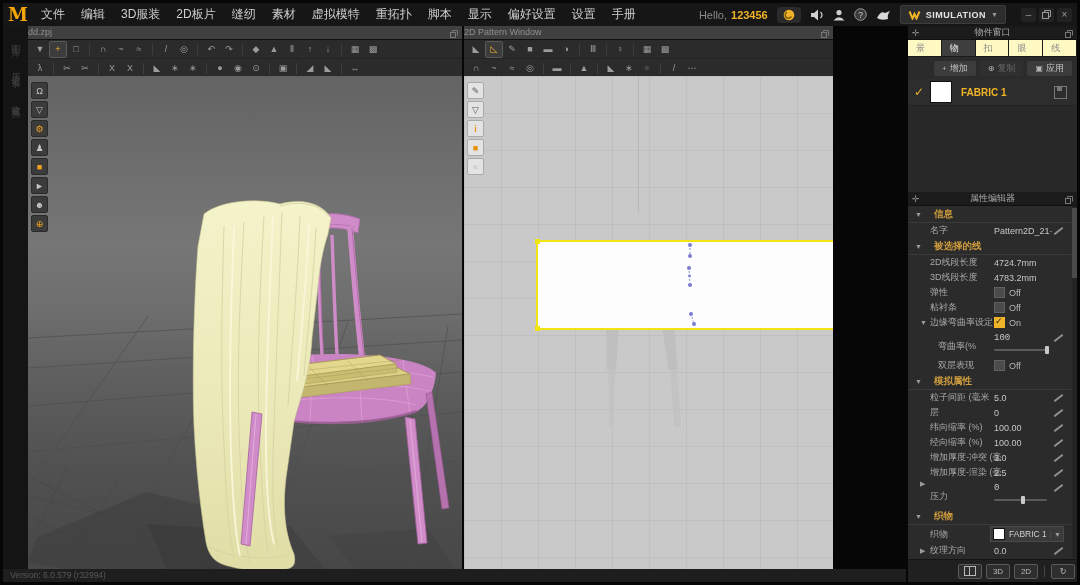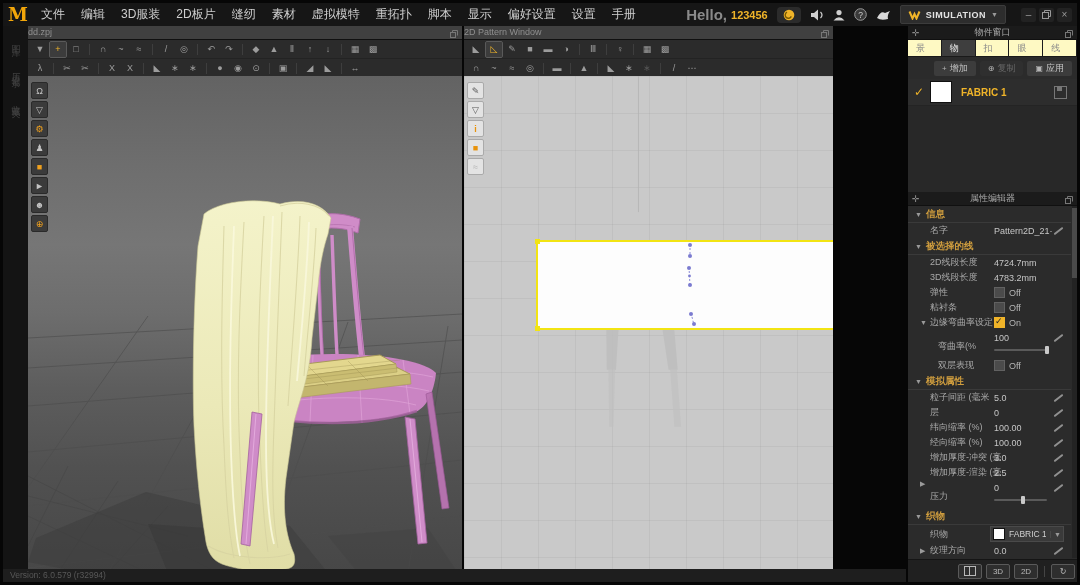--- a/index.html
+++ b/index.html
@@ -9,21 +9,21 @@
   .app{position:absolute;inset:0;background:#060606;}
 
   
   .menubar{position:absolute;top:3px;left:3px;right:3px;height:23px;background:#161616;
            display:flex;align-items:center;z-index:30;}
   .logo{width:30px;text-align:center;color:#f2a60a;font-size:18px;font-weight:bold;
         font-family:"DejaVu Serif",serif;line-height:23px;}
   .menus{display:flex;align-items:center;height:100%;}
   .menus .menu-item{color:#cfcfcf;font-size:12px;padding:0 8px;line-height:23px;cursor:default;}
   .mright{margin-left:auto;display:flex;align-items:center;gap:9px;padding-right:5px;}
-  .hello{color:#8a8a8a;font-size:15px;font-weight:bold;}
+  .hello{color:#8a8a8a;font-size:11px;}
   .uname{color:#f0b429;font-size:11px;font-weight:bold;margin-left:-5px;}
   .coin-btn{background:#2b2b2b;border-radius:4px;padding:2px 5px;display:flex;align-items:center;}
   .mini-ic{display:flex;align-items:center;}
   .sim-btn{background:#2d2d2d;border:1px solid #3c3c3c;border-radius:2px;height:17px;
            display:flex;align-items:center;gap:5px;padding:0 7px;}
   .sim-label{color:#e3e3e3;font-size:9px;font-weight:bold;letter-spacing:.5px;}
   .sim-arrow{color:#9a9a9a;font-size:7px;}
   .winctl{display:flex;align-items:center;gap:3px;margin-left:6px;}
   .wc{width:15px;height:14px;display:flex;align-items:center;justify-content:center;
       color:#9a9a9a;font-size:10px;background:#222;border-radius:2px;}
@@ -92,32 +92,32 @@
   .fcheck{color:#f0b429;font-size:12px;width:16px;}
   .swatch{width:20px;height:20px;background:#fff;border:1px solid #111;margin-right:9px;}
   .fname{color:#f0b429;font-size:10px;font-weight:bold;flex:1;}
   .save-ic{width:11px;height:11px;border:1px solid #777;position:relative;margin-right:4px;}
   .save-ic::after{content:"";position:absolute;left:2px;top:0;width:5px;height:4px;background:#777;}
   .ow-space{height:89px;background:#282828;}
 
   .pe-title-wrap{position:absolute;left:0;right:0;top:166px;}
   .pe-content{position:absolute;left:0;right:6px;top:180px;bottom:24px;overflow:hidden;}
   .psec{height:16px;display:flex;align-items:center;color:#cf9d3e;font-size:9.5px;font-weight:bold;
-        padding-left:7px;border-bottom:1px solid #3a3a3a;gap:4px;}
+        padding-left:7px;border-bottom:1px solid #3a3a3a;gap:12px;}
   .psec .tri{color:#9a9a9a;font-size:7px;}
   .prow{height:15px;position:relative;display:flex;align-items:center;font-size:9px;color:#a9a9a9;}
   .prow.tall{height:28px;align-items:flex-start;}
   .prow.tall .plabel{margin-top:10px;}
   .prow.frow{height:18px;}
   .plabel{padding-left:22px;}
   .plabel.ind2{padding-left:30px;}
   .rowtri{position:absolute;left:12px;color:#9a9a9a;font-size:7px;}
   .rowtri ~ .plabel{padding-left:22px;}
   .pval{position:absolute;left:86px;color:#c6c6c6;}
-  .prow.tall .pval{top:3px;}
+  .prow.tall .pval{top:3px;font-family:Liberation Mono, monospace;}
   .pencil{position:absolute;right:7px;width:12px;height:10px;}
   .prow.tall .pencil{top:3px;}
   .pencil::before{content:"";position:absolute;left:1px;top:4px;width:11px;height:2px;background:#909090;
                   border-radius:1px;transform:rotate(-38deg);}
   .cb{position:absolute;left:86px;width:9px;height:9px;background:#4b4b4b;border:1px solid #616161;}
   .cb.on{background:#f0b429;border-color:#f0b429;}
   .cb.on::after{content:"✓";position:absolute;left:0px;top:-2px;font-size:9px;color:#252525;font-weight:bold;}
   .cbtext{position:absolute;left:101px;color:#b5b5b5;}
   .slider{position:absolute;left:86px;right:24px;bottom:7px;height:2px;background:#5a5a5a;border-radius:1px;}
   .thumb{position:absolute;top:-3px;width:4px;height:8px;background:#c9c9c9;border-radius:1px;}

